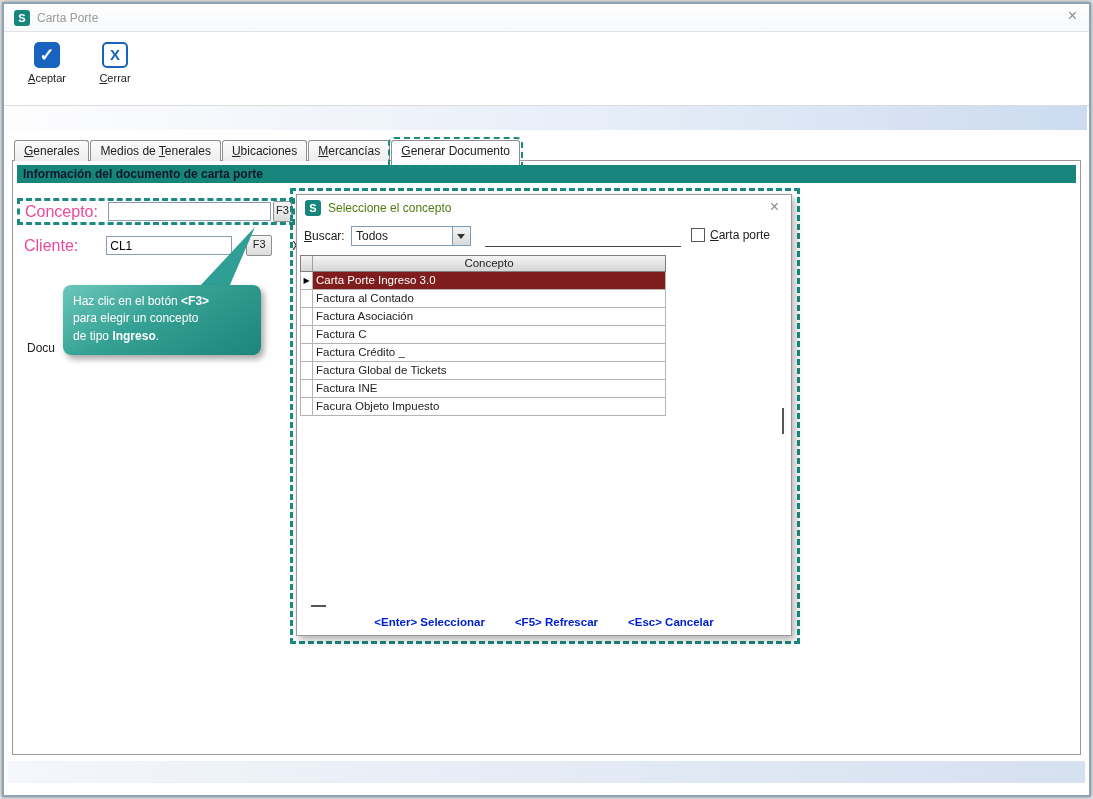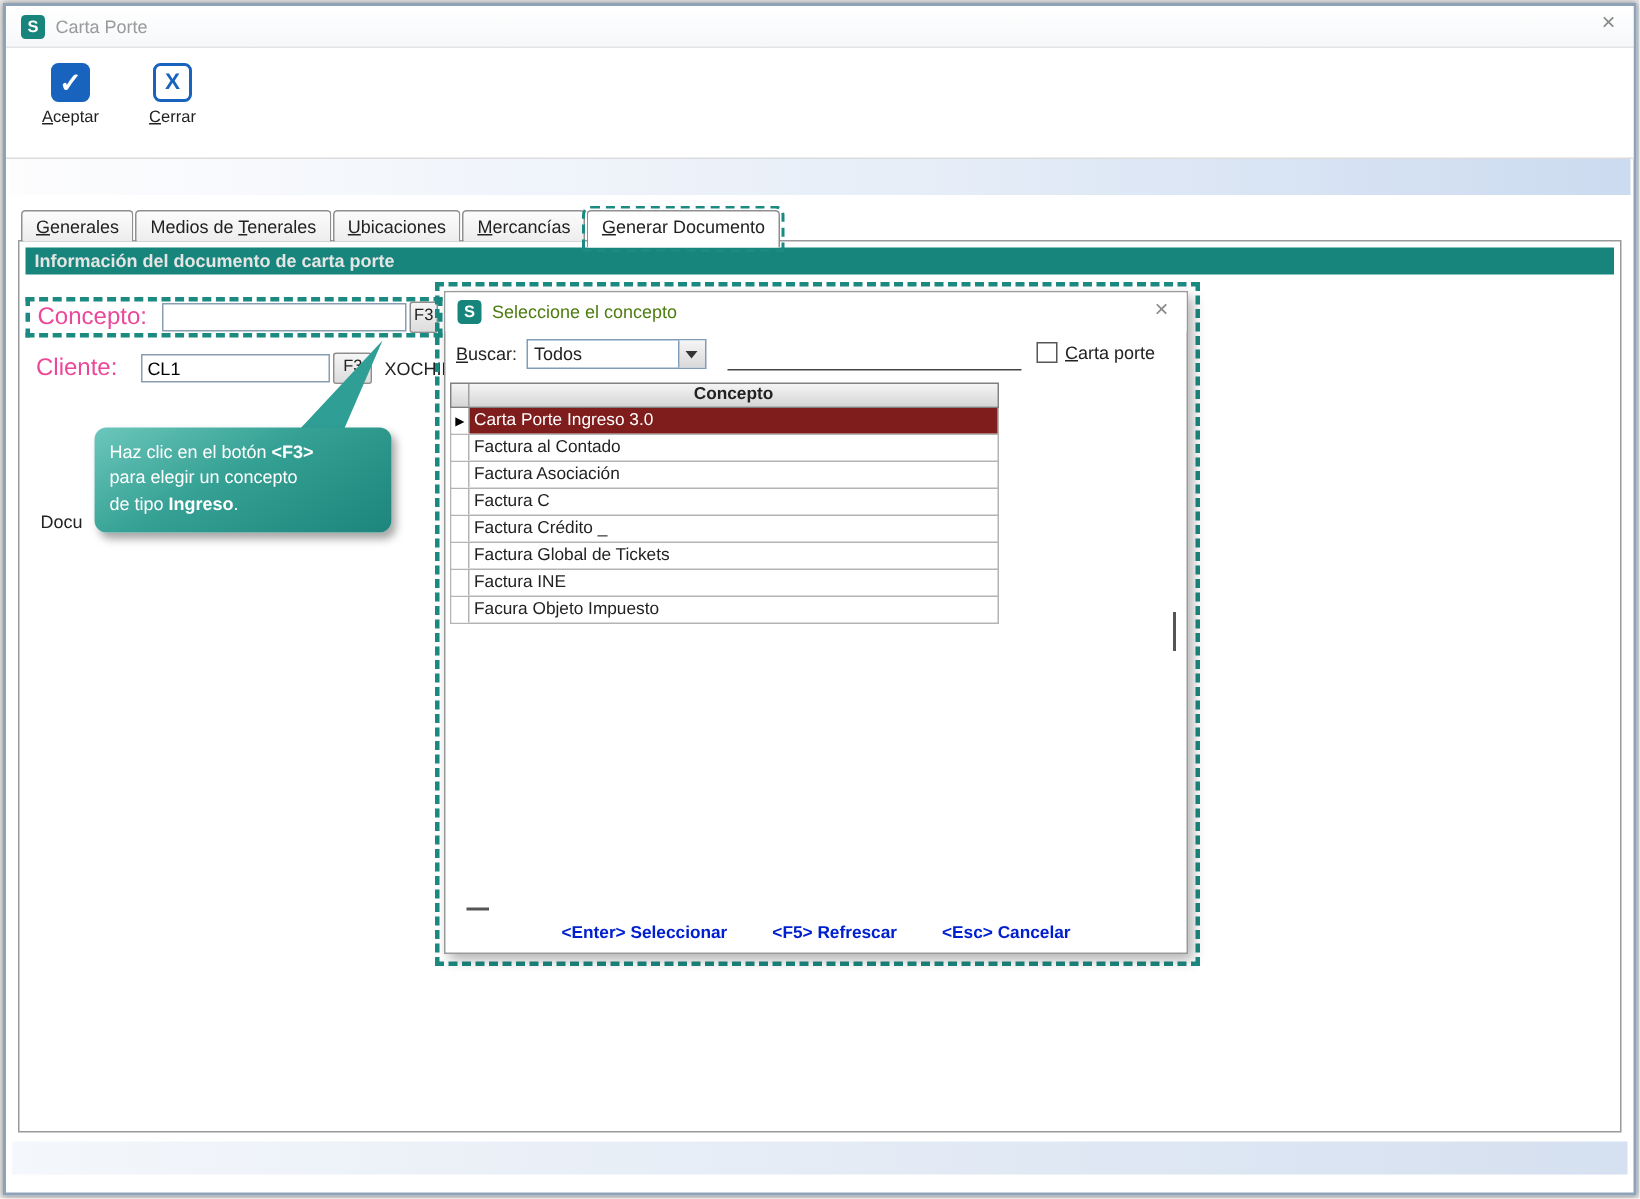--- a/index.html
+++ b/index.html
@@ -73,41 +73,41 @@
     background:#ffffff;height:21px;
     outline:2px dashed #1b8a80;outline-offset:1px;
   }
   
   .panel{
     position:absolute;left:8px;right:8px;top:156px;bottom:40px;
     border:1px solid #9a9a9a;background:#fff;
   }
   .section-header{
     position:absolute;left:4px;right:4px;top:4px;height:18px;
-    background:#17857c;color:#e5e5e5;font-weight:bold;font-size:12px;
+    background:#17857c;color:#0f172a;font-weight:bold;font-size:12px;
     line-height:18px;padding-left:6px;box-sizing:border-box;
   }
   .annot-box{
     position:absolute;border:3px dashed #1b8a80;
   }
   .concepto-annot{left:4px;top:37px;width:278px;height:27px;
     display:flex;align-items:center;padding-left:5px;box-sizing:border-box;}
   .field-label{font-size:16px;color:#ec4899;}
   .txt-input{
     height:17px;border:1px solid #8a9db1;background:#fff;
     font-family:"Liberation Sans",sans-serif;font-size:12px;padding:0 3px;
   }
   .f3-btn{
     width:24px;height:19px;margin-left:2px;
     background:linear-gradient(#f6f6f6,#dcdcdc);
     border:1px solid #8f8f8f;border-radius:2px;
     font-size:11px;text-align:center;line-height:17px;
   }
   .cliente-row{
-    position:absolute;left:11px;top:74px;display:flex;align-items:center;
+    position:absolute;left:11px;top:74px;display:flex;align-items:center;gap:12px;
   }
   .cliente-name{margin-left:8px;font-size:12px;color:#222;white-space:nowrap;}
   .docu-label{position:absolute;left:14px;top:148px;font-size:12px;color:#222;margin-top:32px;}
   
   .tip-tail{position:absolute;left:178px;top:64px;z-index:9;}
   .tooltip{
     position:absolute;left:50px;top:124px;width:198px;height:70px;z-index:10;
     border-radius:8px;
     background:linear-gradient(150deg,#6cc7bb 0%,#35a094 45%,#1d857c 100%);
     box-shadow:3px 4px 6px rgba(0,0,0,.35);
@@ -161,21 +161,21 @@
   .chkbox{width:12px;height:12px;border:1px solid #555;background:#fff;}
   .chklabel{font-size:12px;}
   
   .grid{position:absolute;left:3px;top:60px;width:366px;}
   .grid-header{
     display:flex;height:17px;
     border:1px solid #808080;box-sizing:border-box;
     background:linear-gradient(#f4f4f4,#d6d6d6);
   }
   .sel-head{width:11px;border-right:1px solid #a0a0a0;}
-  .head-cell{flex:1;text-align:center;font-weight:bold;font-size:11.5px;line-height:15px;}
+  .head-cell{flex:1;text-align:center;font-weight:normal;font-size:11.5px;line-height:15px;}
   .grid-row{
     display:flex;height:18px;border:1px solid #b4b4b4;border-top:none;box-sizing:border-box;
     background:#fff;
   }
   .sel-cell{
     width:11px;border-right:1px solid #b4b4b4;background:#fff;
     font-size:8px;line-height:17px;text-align:center;color:#000;
   }
   .row-cell{flex:1;font-size:11.5px;line-height:16px;padding-left:3px;white-space:nowrap;overflow:hidden;}
   .grid-row.selected .row-cell{background:#7f1d1d;color:#fff;}

